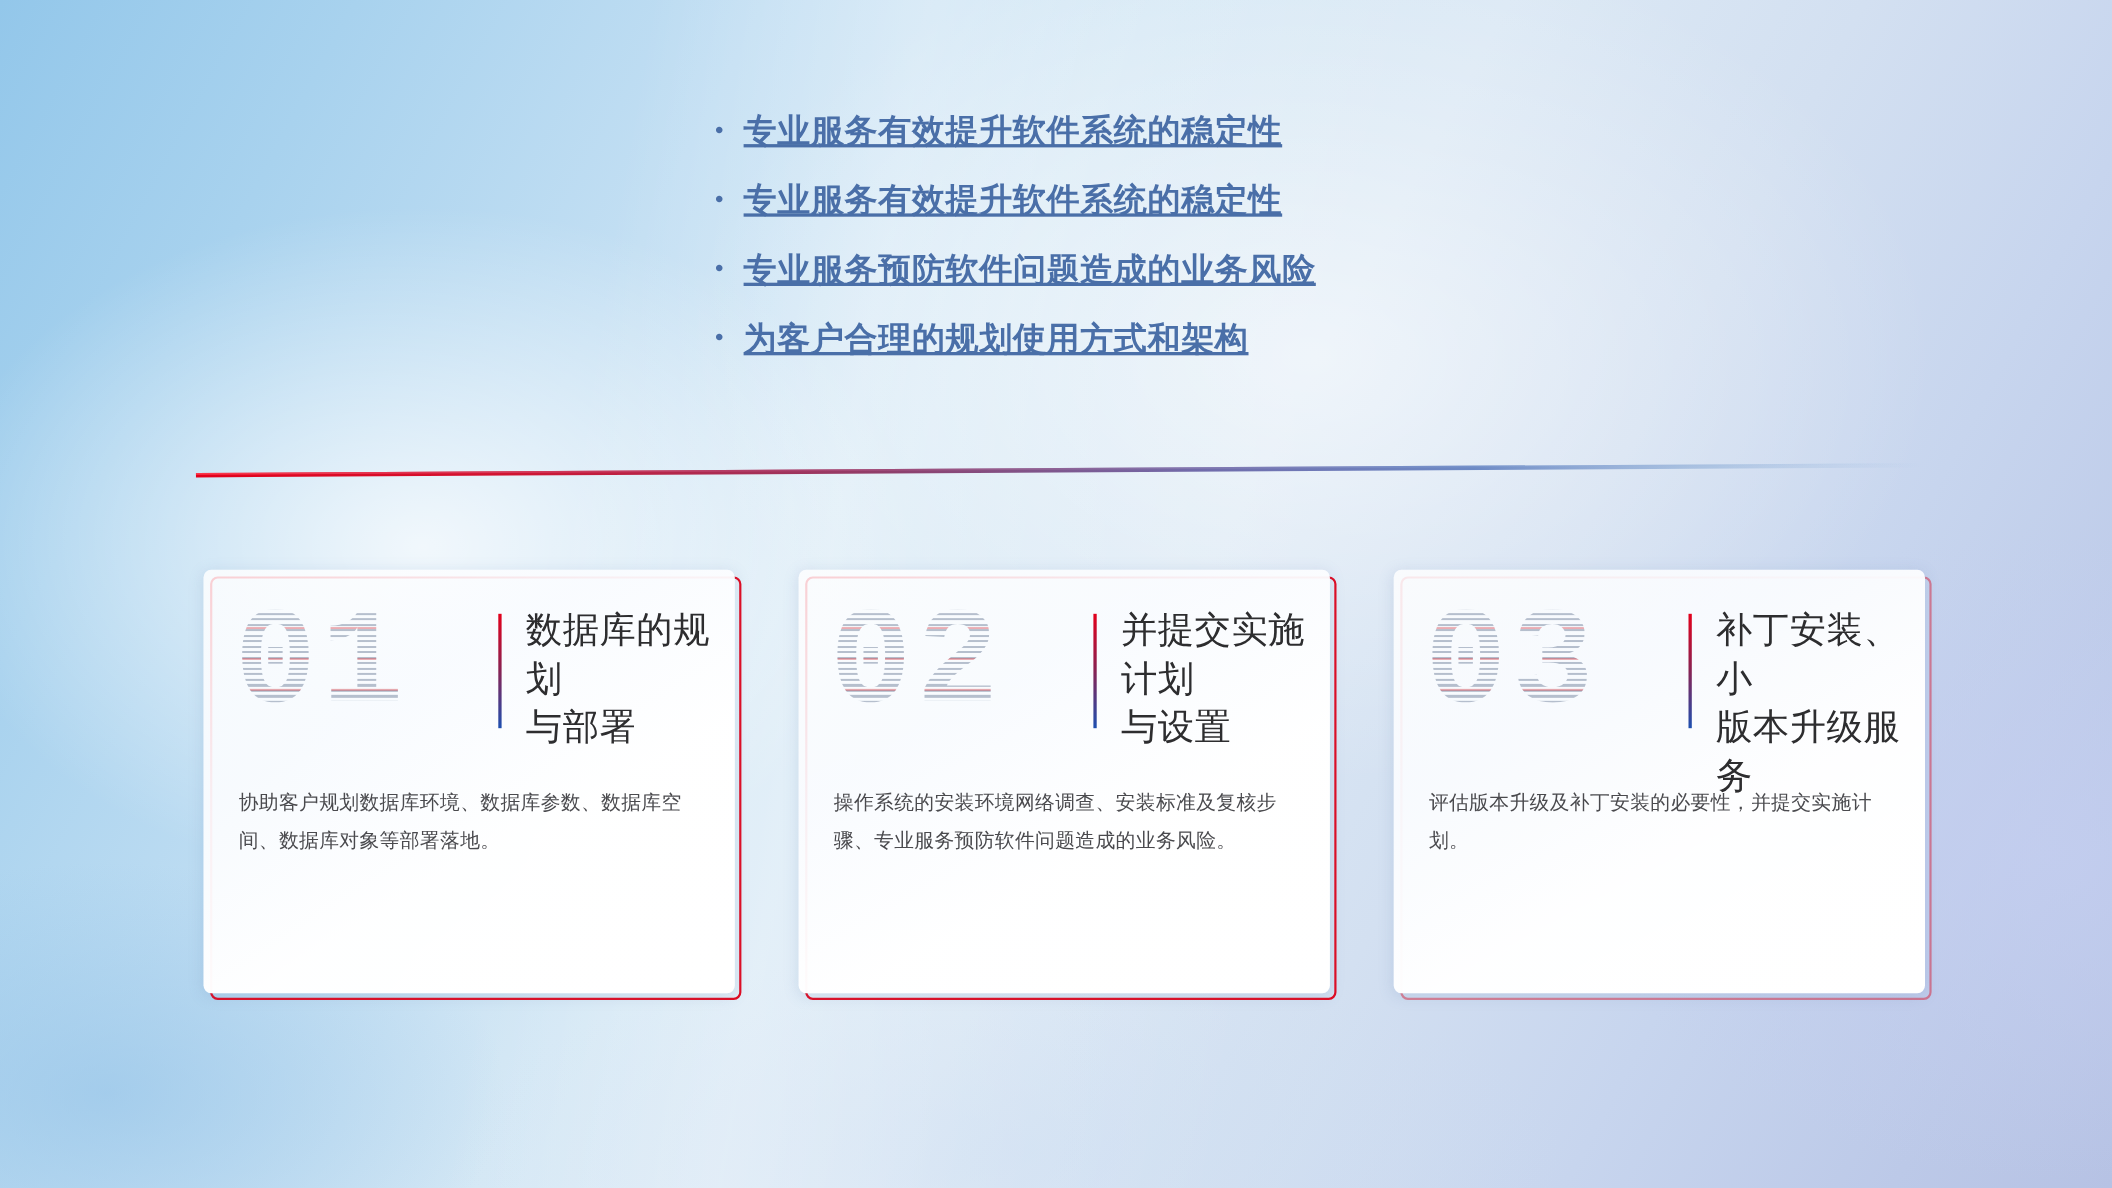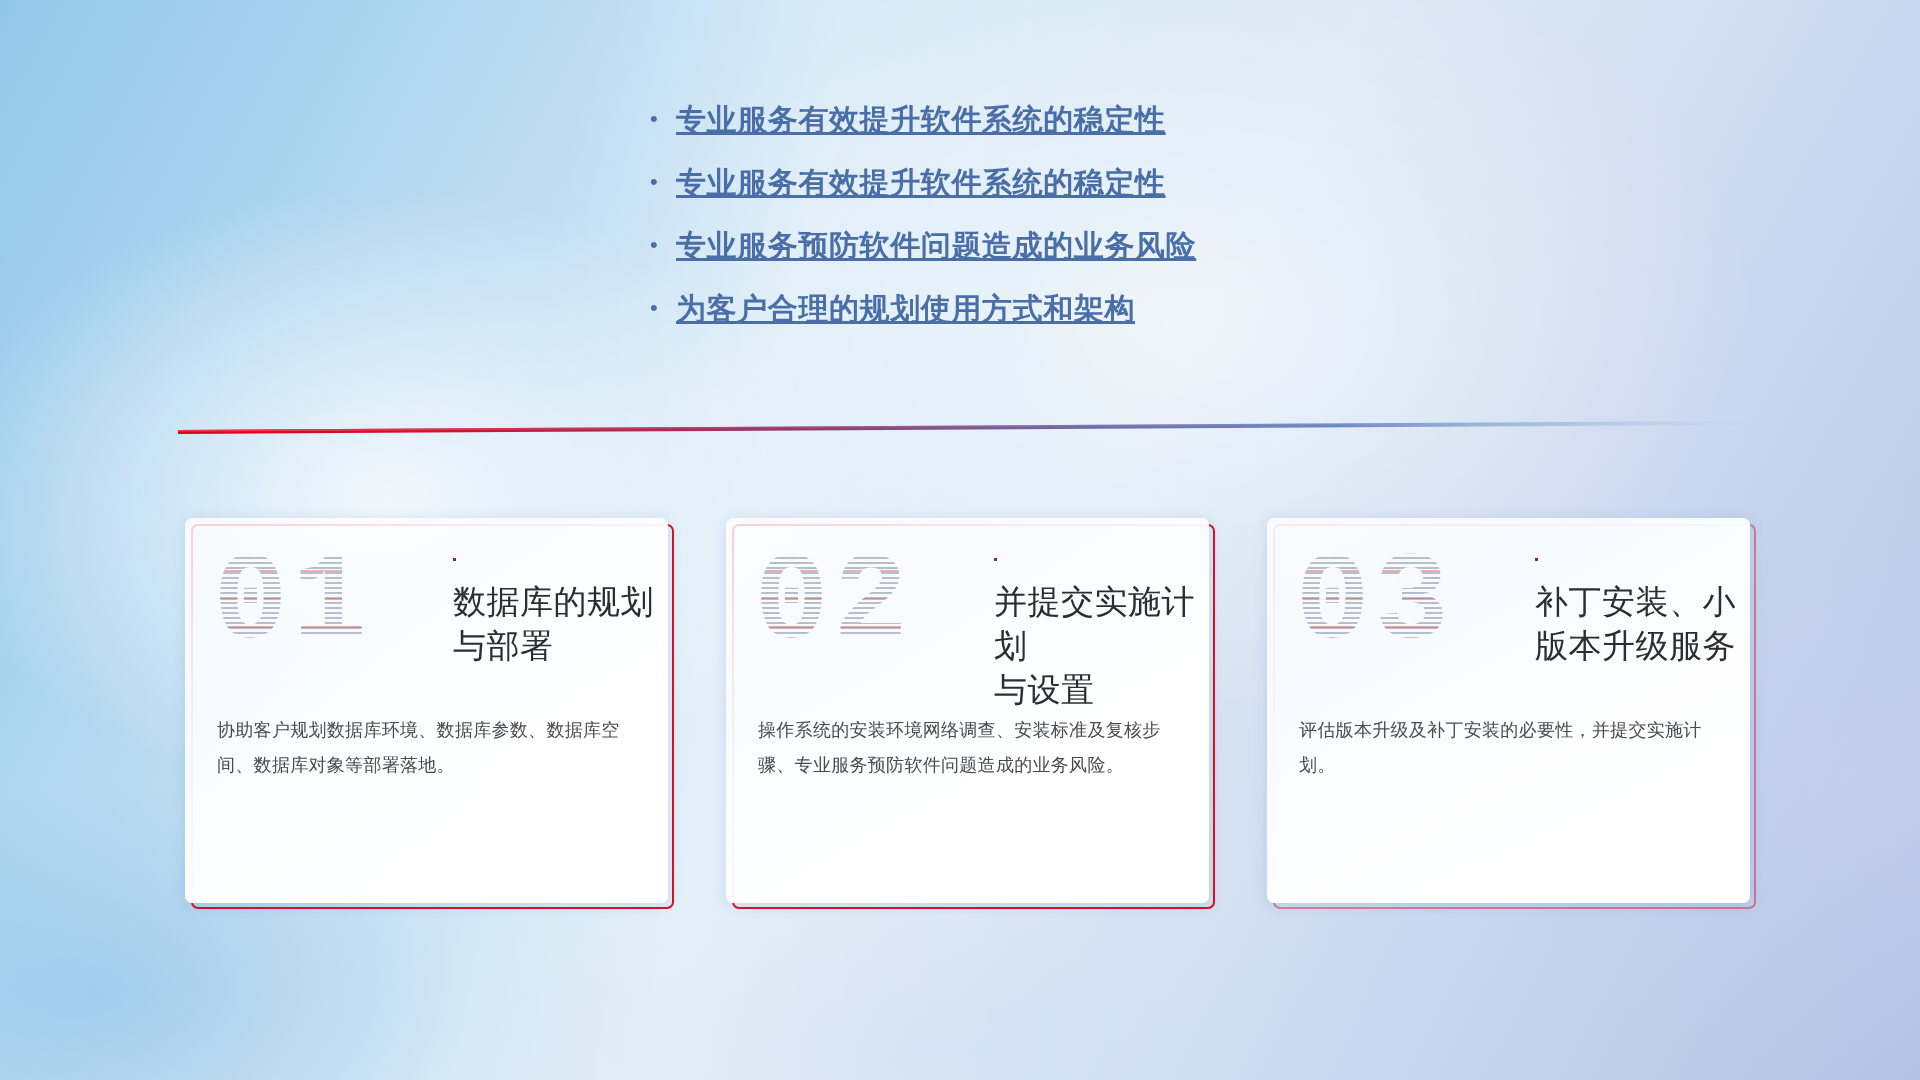--- a/index.html
+++ b/index.html
@@ -120,21 +120,21 @@
     -webkit-background-clip:text;background-clip:text;
     background-image:repeating-linear-gradient(
       to bottom,
       rgba(214,60,70,.55) 0px, rgba(214,60,70,.55) 2px,
       rgba(255,255,255,0) 2px, rgba(255,255,255,0) 28px);
     -webkit-text-fill-color:transparent;
     opacity:.75;user-select:none;
   }
   .title-wrap{
     position:absolute;left:268px;top:36px;
-    display:flex;gap:22px;align-items:flex-start;flex-direction:column;
+    display:flex;gap:22px;align-items:flex-start;
   }
   .title-bar{
     width:3px;height:104px;flex:0 0 3px;margin-top:4px;
     background:linear-gradient(to bottom,#e3001b 0%,#8b2150 48%,#1d4fb0 100%);
   }
   .card-title{
     font-size:33px;line-height:1.33;color:#2d2d2f;
     font-weight:400;letter-spacing:.5px;white-space:pre-line;
   }
   .card-desc{

